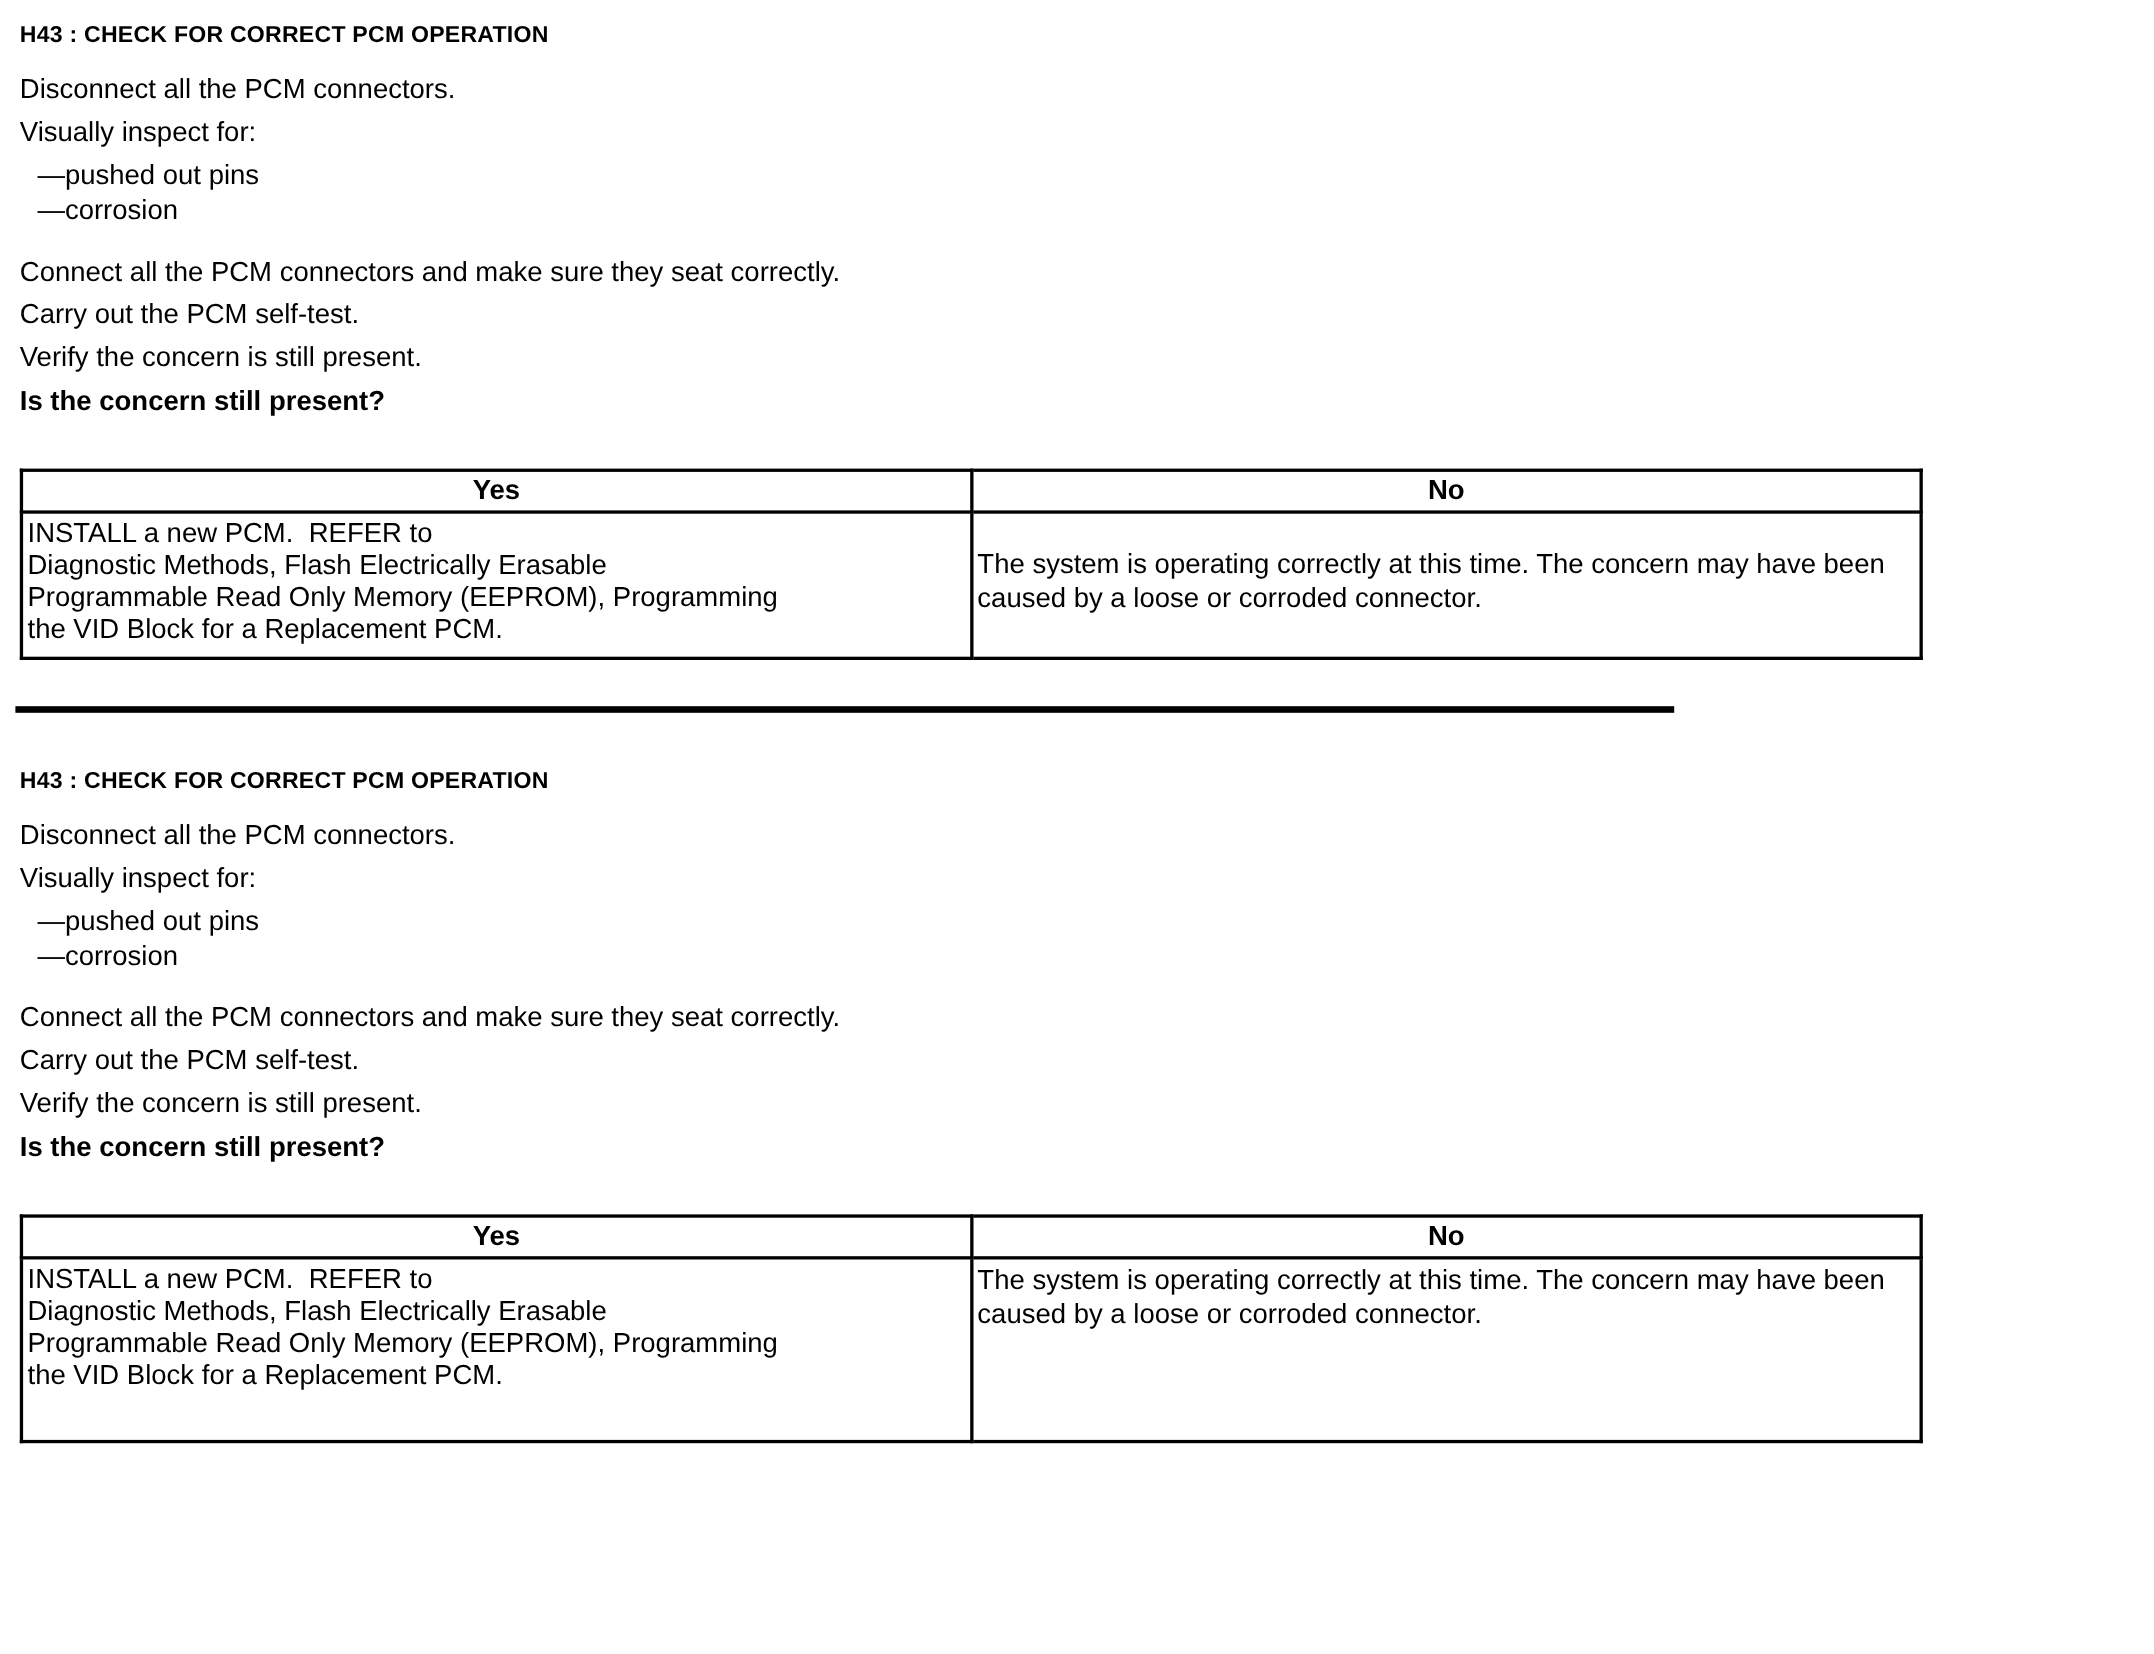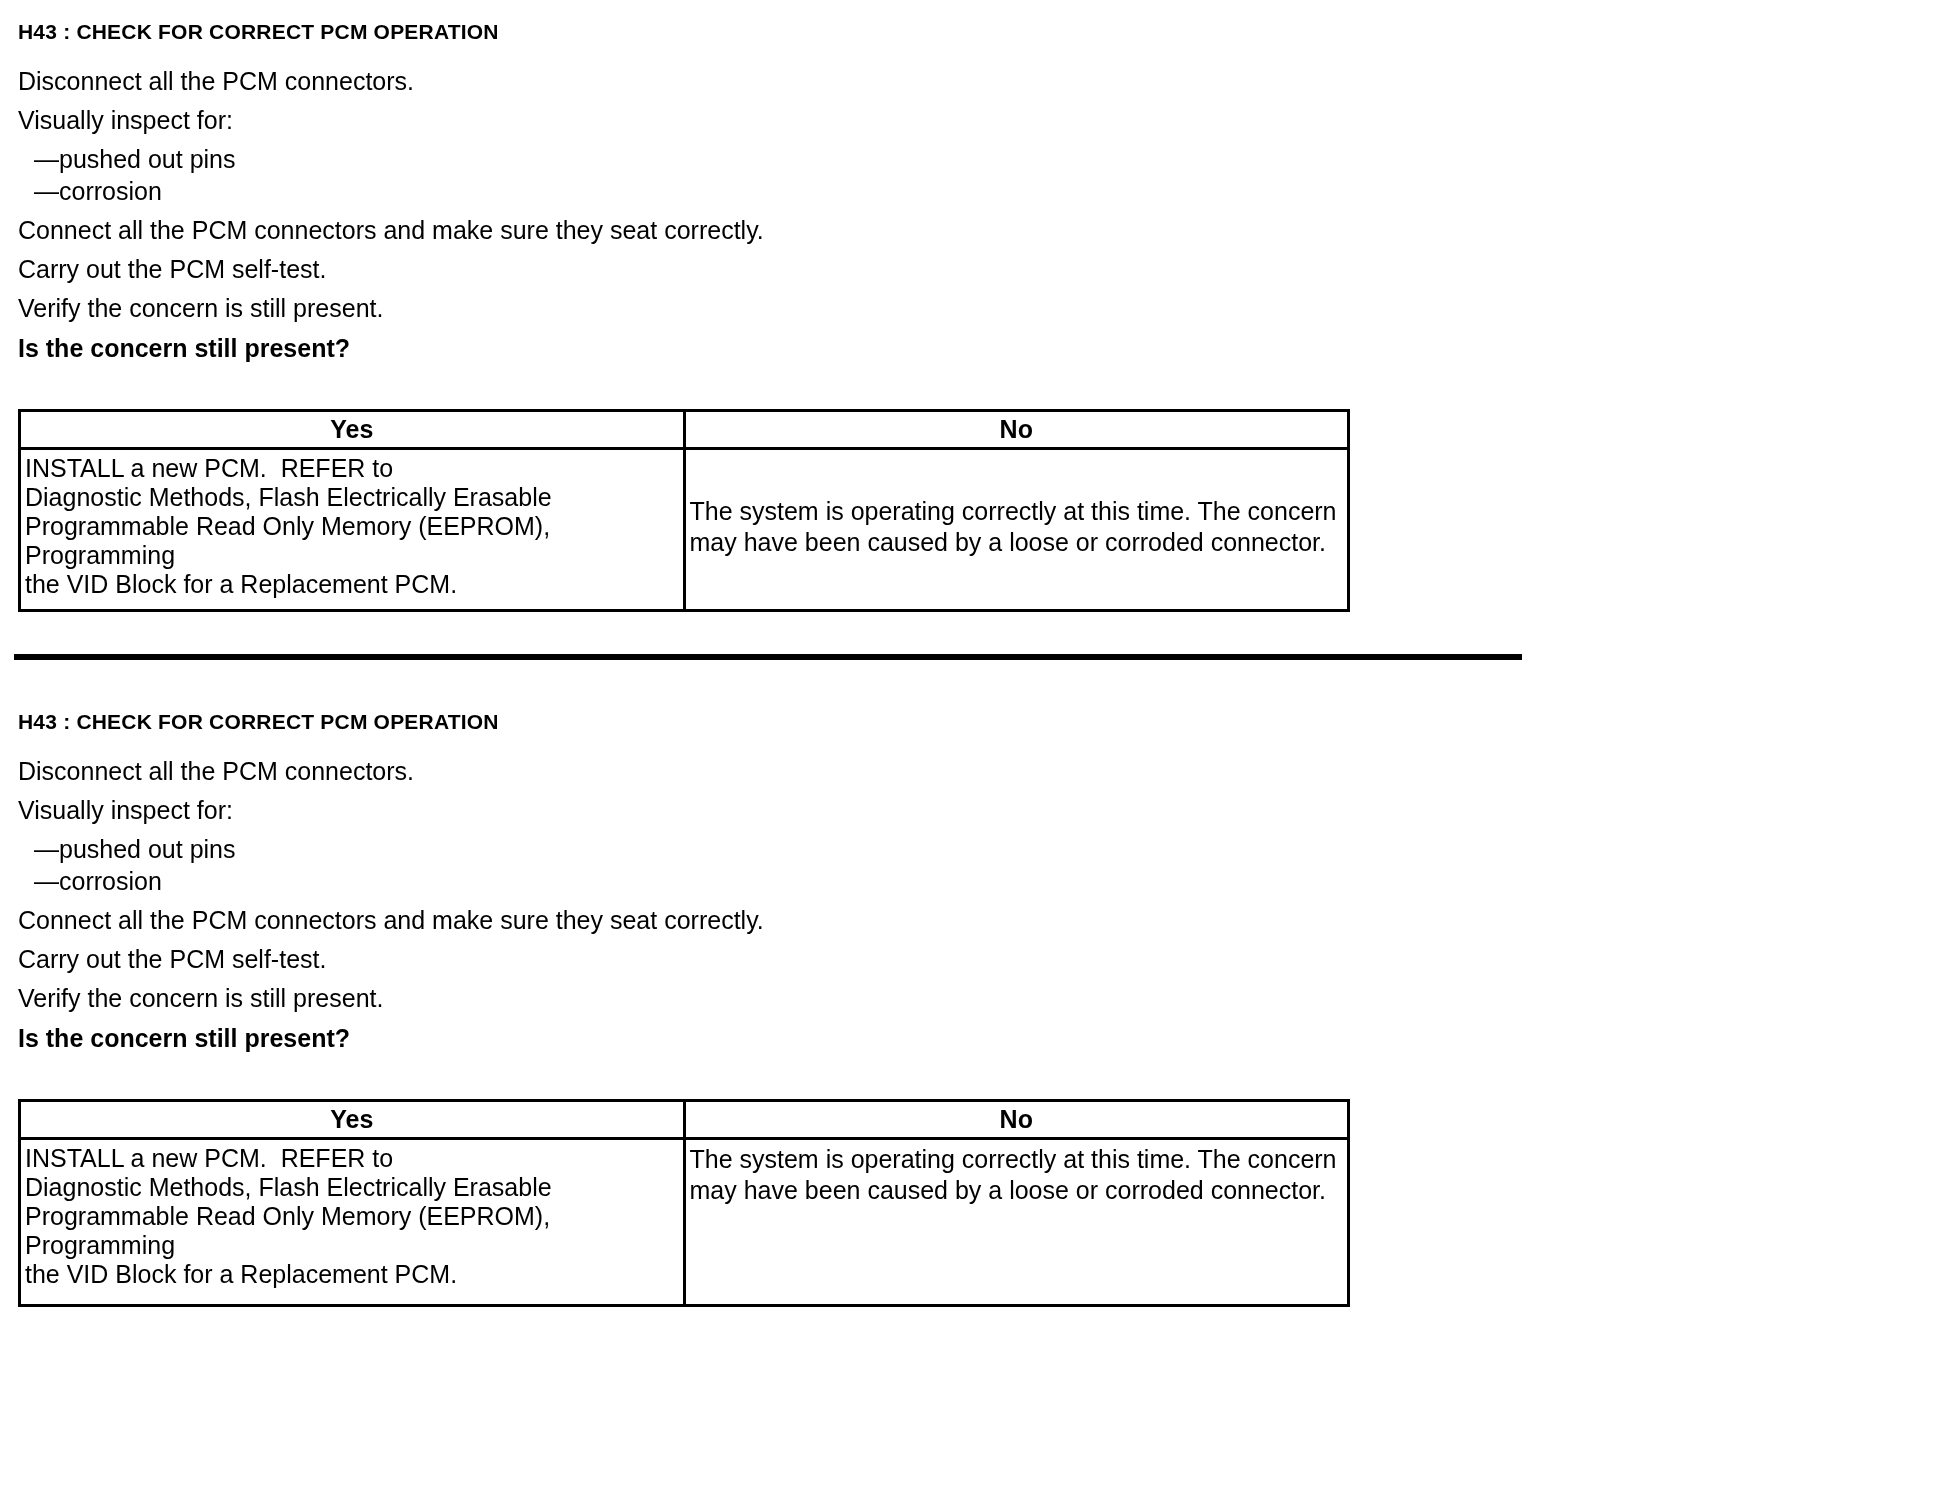--- a/index.html
+++ b/index.html
@@ -26,29 +26,29 @@
   .step {
     font-size: 25px;
     line-height: 30px;
     margin: 0 0 9px 0;
   }
   .step.indent {
     margin-left: 16px;
     margin-bottom: 2px;
   }
   .step.after-bullets {
-    margin-top: 9px;
+    margin-top: 26px;
   }
   .step.question {
     font-weight: bold;
     margin-top: 10px;
   }
   table.result-table {
     border-collapse: collapse;
-    width: 1332px;
+    width: 1730px;
     margin-top: 46px;
     table-layout: fixed;
   }
   table.result-table th,
   table.result-table td {
     border: 3px solid #000000;
     font-size: 25px;
   }
   table.result-table th {
     font-weight: bold;

